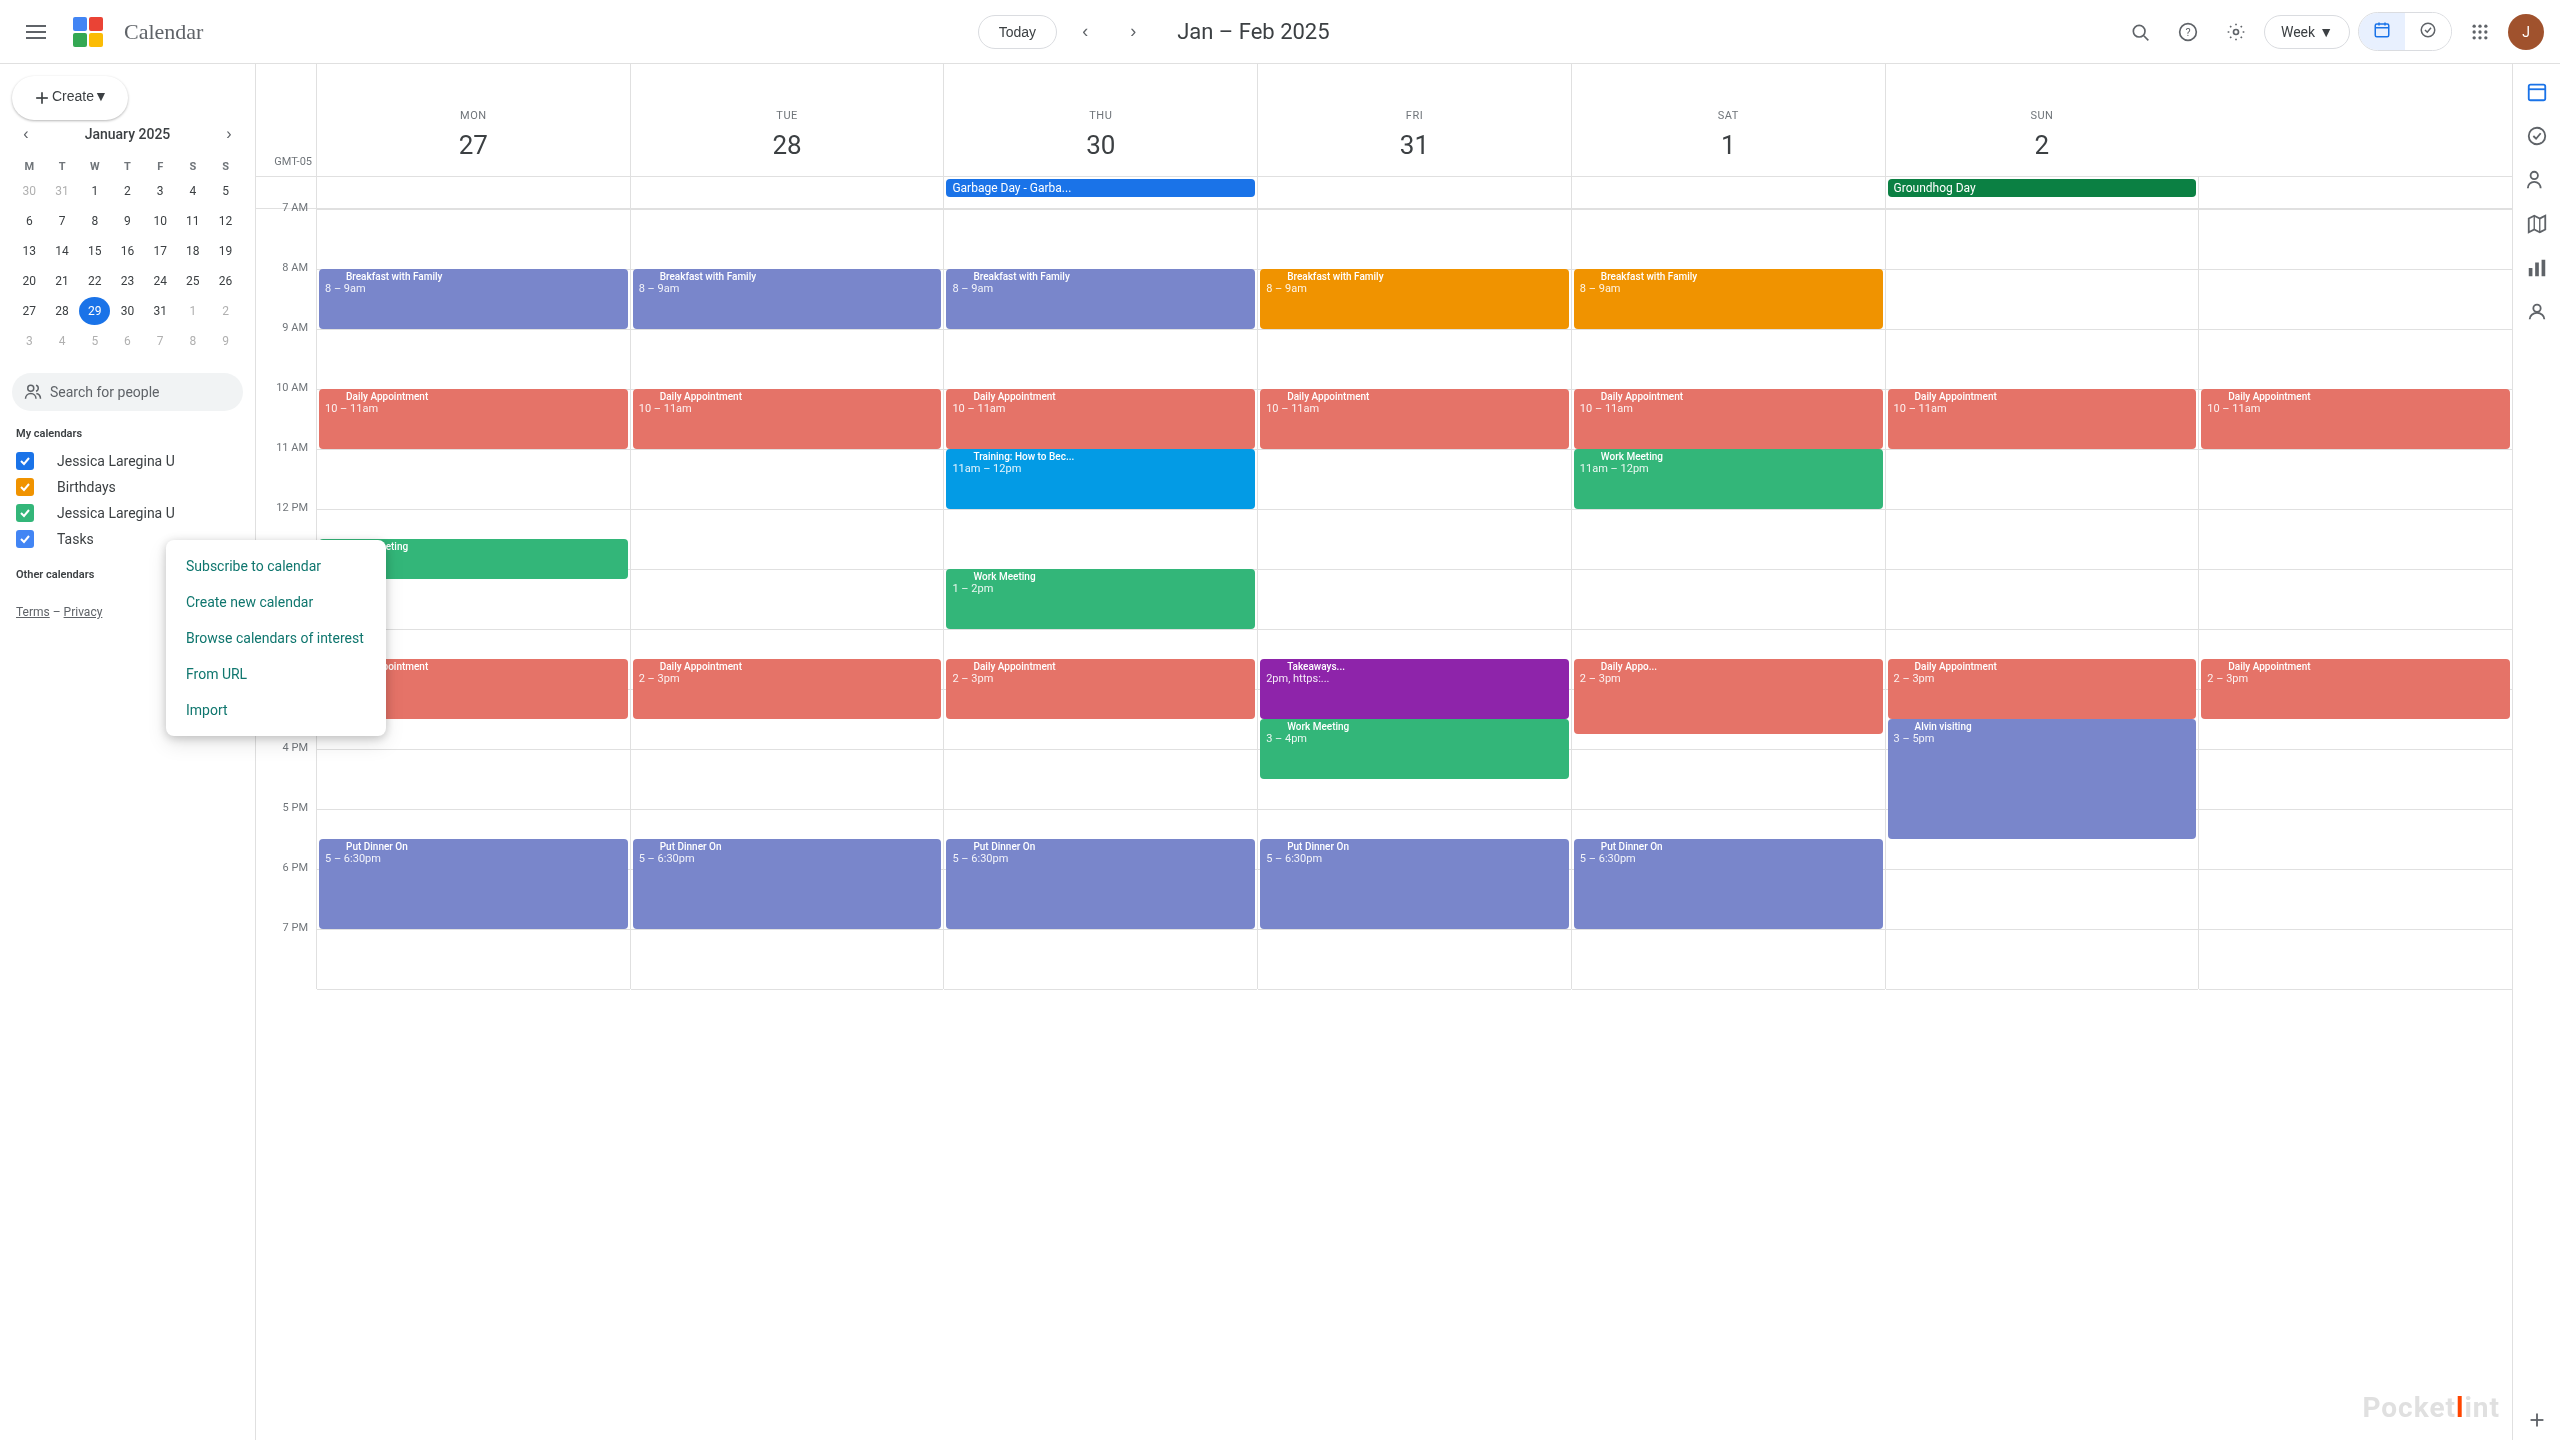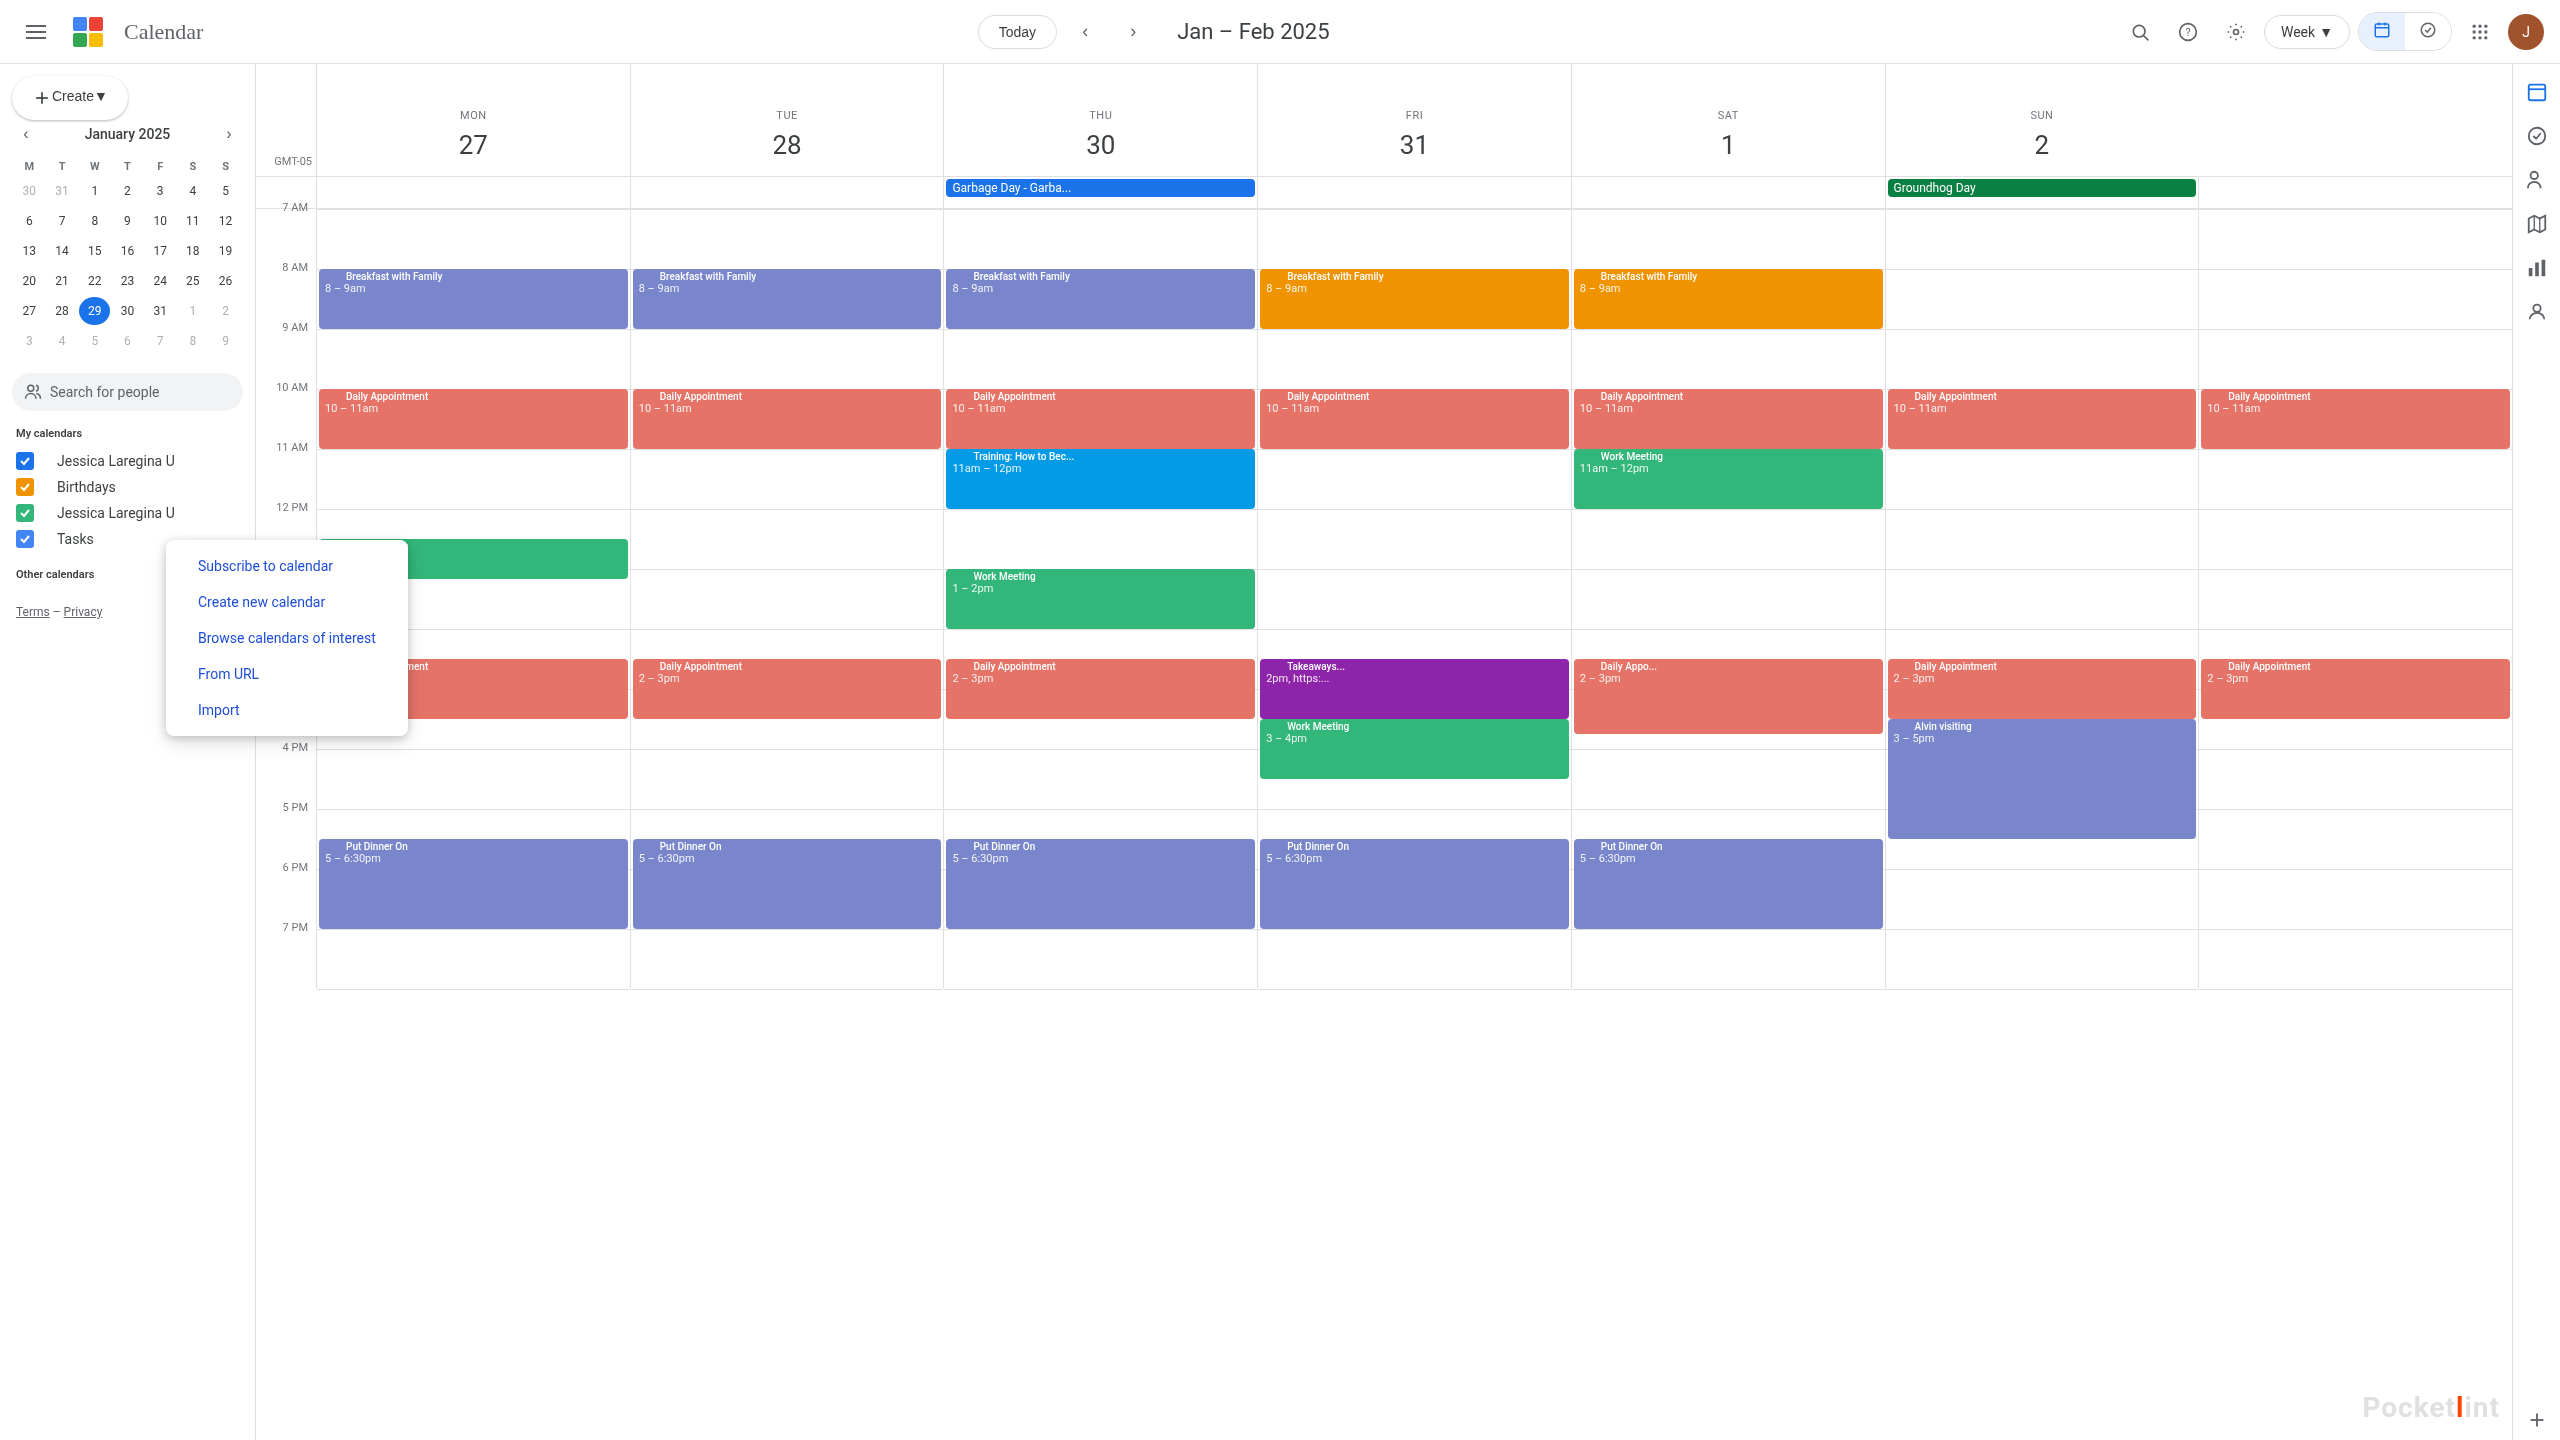--- a/index.html
+++ b/index.html
@@ -133,23 +133,23 @@
       top: 540px;
       left: 166px;
       background: #fff;
       border-radius: 8px;
       box-shadow: 0 2px 10px rgba(0,0,0,0.2), 0 8px 20px rgba(0,0,0,0.1);
       z-index: 200;
       min-width: 220px;
       padding: 8px 0;
     }
     .menu-item {
-      padding: 10px 32px;
+      padding: 10px 20px;
       font-size: 14px;
-      color: #1d4ed8;
+      color: #0f766e;
       cursor: pointer;
     }
 
     
     .main {
       position: fixed;
       top: 64px;
       left: 256px;
       right: 48px;
       bottom: 0;

